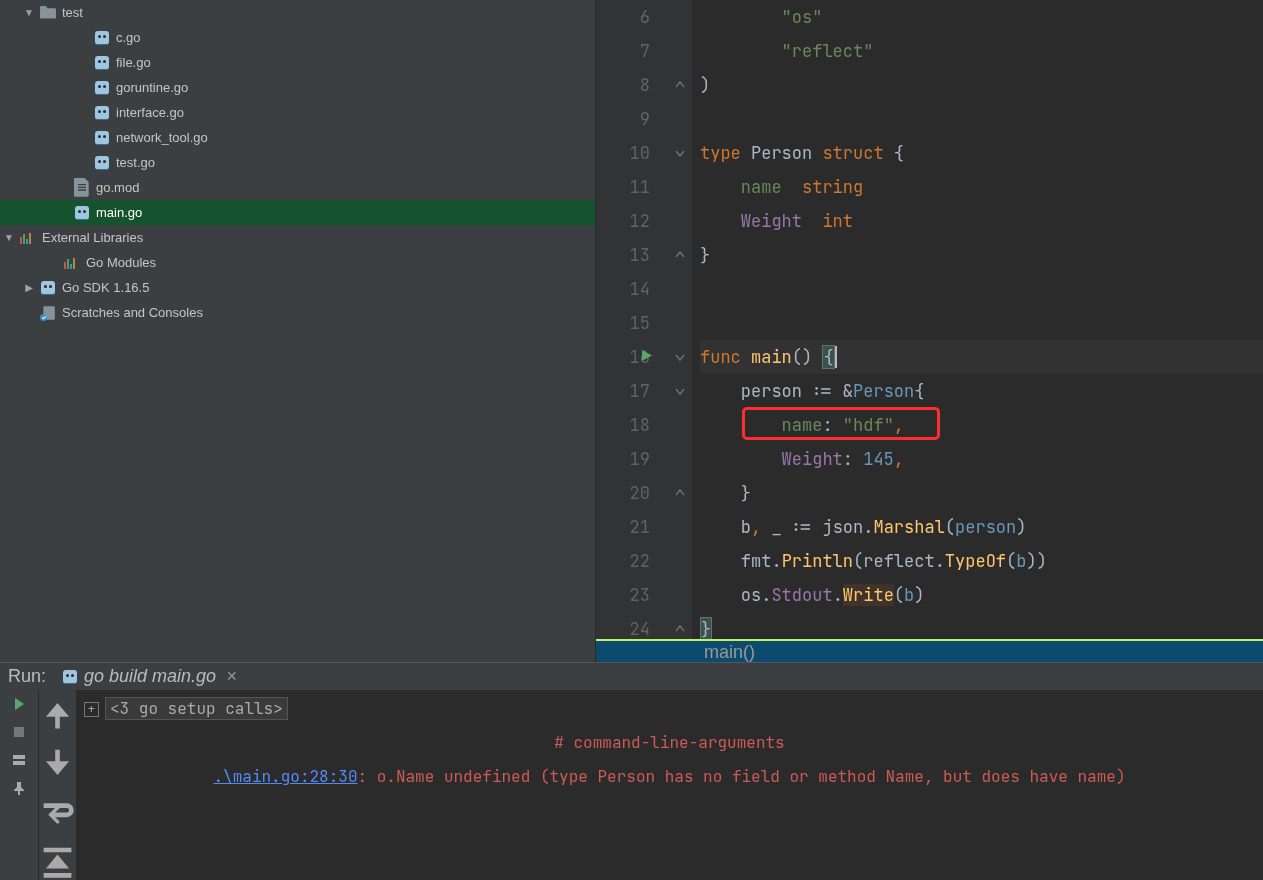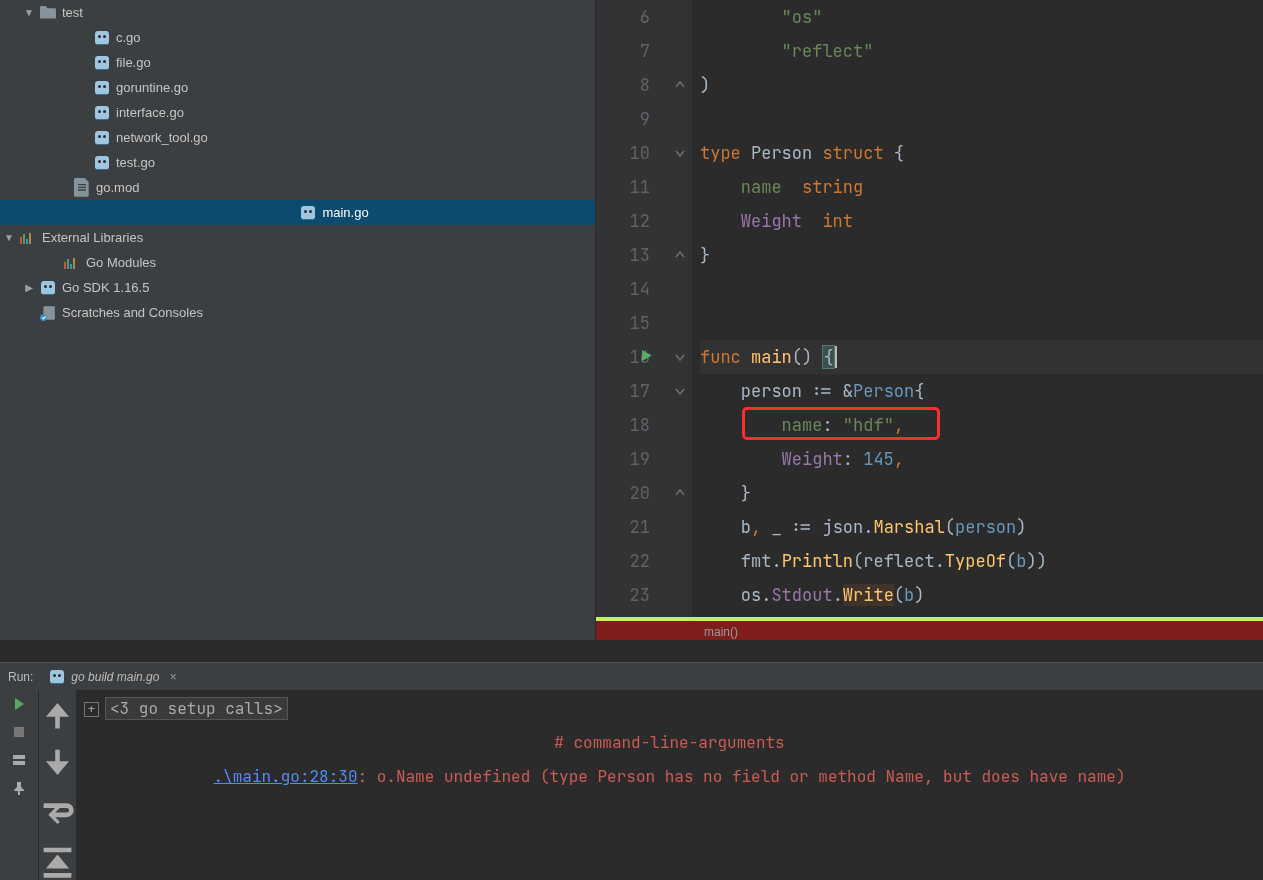--- a/index.html
+++ b/index.html
@@ -20,21 +20,21 @@
     background: #3c3f41;
     color: #c5c5c5;
     overflow: hidden;
     border-right: 1px solid #2b2b2b;
   }
   .tree-row {
     display: flex; align-items: center;
     height: 25px; gap: 6px; padding-left: var(--pad, 12px);
     white-space: nowrap;
   }
-  .tree-row.sel { background: #0c4a6e; color: #ffffff; justify-content: center; }
+  .tree-row.sel { background: #14532d; color: #ffffff; }
   .tri { width: 10px; text-align: center; font-size: 10px; color: #a0a0a0; }
   .ico { width: 16px; height: 16px; display: inline-flex; align-items: center; justify-content: center; }
   .ico-go {
     width: 14px; height: 14px; background: #9ec6e0;
     border-radius: 3px; border-bottom: 1px solid #3c6a8e;
     position: relative;
   }
   .ico-go::before, .ico-go::after {
     content: ""; position: absolute; width: 3px; height: 3px;
     background: #2b2b2b; border-radius: 50%; top: 4px;
@@ -66,28 +66,28 @@
   .ident { color:#9876aa; }
   .num { color:#6897bb; }
   .matched { background:#3b514d; border:1px solid #5a766f; padding:0 0; }
   .write-hl { background:#40332b; }
   .caret { border-left:2px solid #bbbbbb; }
   .highlight-box {
     position:absolute; border:3px solid #ff2d2d; border-radius:5px;
     left:50px; width:198px; top:128px; height:33px; pointer-events:none;
   }
   .breadcrumb {
-    height: 23px; background:#7f1d1d; border-top:4px solid #bef264;
-    color:#999; padding-left: 108px; font-size: 12px; line-height:22px;
+    height: 23px; background:#0c4a6e; border-top:2px solid #bef264;
+    color:#999; padding-left: 108px; font-size: 18px; line-height:22px;
   }
   
   .tool-header {
     height: 28px; background:#3c3f41; border-top:1px solid #555;
     display:flex; align-items:center; gap:10px; padding:0 8px;
-    font-size:12px; color:#bbb;margin-top:22px;
+    font-size:18px; color:#bbb;
   }
   .tool-header .tab { display:flex; align-items:center; gap:6px; padding:4px 6px;font-style:italic; }
   .tool-header .tab .close { color:#999; margin-left:4px;}
   .console-wrap { display:flex; background:#2b2b2b; min-height:124px;}
   .tb-col { width:38px; background:#3c3f41; display:flex; flex-direction:column; align-items:center; padding-top:6px; gap:12px;}
   .tb-col svg { width:16px; height:16px; }
   .tb-col2 { width:38px; background:#3c3f41; display:flex; flex-direction:column; align-items:center; padding-top:6px; gap:12px; border-left:1px solid #2b2b2b;}
   .console {
     flex:1; font-family:"JetBrains Mono","Consolas",monospace;
     font-size:16px; line-height:34px; padding:2px 8px; color:#999;

